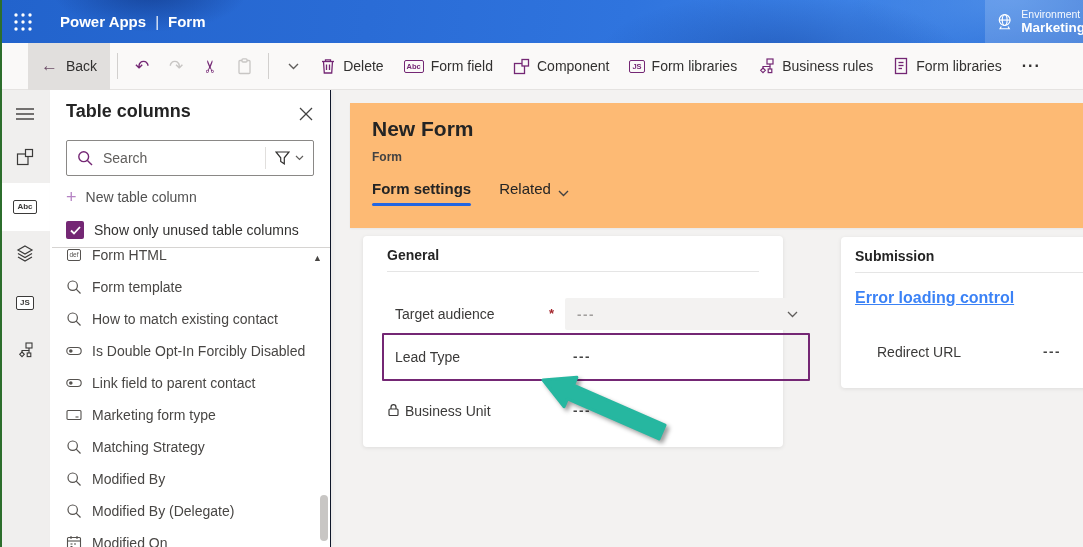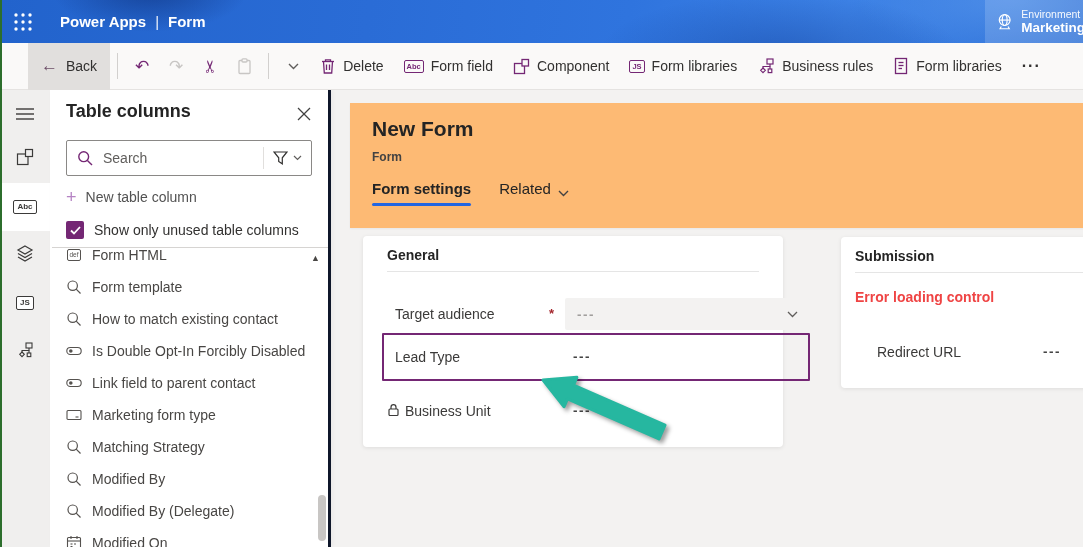--- a/index.html
+++ b/index.html
@@ -44,21 +44,21 @@
   .badge{border:1px solid #742774;color:#742774;border-radius:2px;font-size:7.5px;font-weight:600;padding:1px 2px;line-height:1.2}
   .more-btn{font-size:16px;font-weight:700;letter-spacing:1px;color:#323130;padding:0 10px;cursor:pointer}
 
   
   .rail{position:absolute;left:0;top:90px;width:50px;height:457px;background:#f0efee;z-index:5}
   .rail-item{position:absolute;left:0;width:50px;height:44px;display:flex;align-items:center;justify-content:center;cursor:pointer;color:#3b3a39}
   .rail-item.active{background:#fff;height:48px}
   .abc-badge,.js-badge{border:1px solid #3b3a39;color:#3b3a39;border-radius:2px;font-size:8px;font-weight:600;padding:1px 3px;line-height:1.2;background:#fff}
 
   
-  .panel{position:absolute;left:50px;top:90px;width:281px;height:457px;background:#fff;border-right:3px solid #0f172a;
+  .panel{position:absolute;left:50px;top:90px;width:281px;height:457px;background:#fff;border-right:1px solid #0f172a;
     box-shadow:2px 0 4px rgba(0,0,0,.04);z-index:6;box-sizing:border-box}
   .panel-title{position:absolute;left:16px;top:11px;font-size:18px;font-weight:600;color:#242424}
   .panel-close{position:absolute;right:14px;top:14px;width:20px;height:20px;display:flex;align-items:center;justify-content:center;cursor:pointer}
   .searchbox{position:absolute;left:16px;right:16px;top:50px;height:34px;border:1px solid #8a8886;border-radius:2px;
     display:flex;align-items:center;background:#fff}
   .searchbox input{border:none;outline:none;flex:1;font-size:14px;font-family:inherit;color:#323130;background:transparent;min-width:0}
   .searchbox input::placeholder{color:#605e5c}
   .search-ic{margin:0 8px 0 10px}
   .sb-sep{width:1px;height:22px;background:#e1dfdd}
   .filter-btn{display:flex;align-items:center;gap:5px;padding:0 9px;cursor:pointer;height:100%}
@@ -91,21 +91,21 @@
   .card-title{position:absolute;left:24px;top:11px;font-size:14px;font-weight:600;color:#242424}
   .scard .card-title{left:14px}
   .card-div{position:absolute;left:24px;right:24px;top:35px;height:1px;background:#e5e5e5}
   .scard .card-div{left:14px;right:14px}
   .flabel{position:absolute;font-size:14px;color:#3b3a39}
   .dash{letter-spacing:1.5px;font-size:13.5px;color:#444;font-weight:600}
   .req{position:absolute;color:#a4262c;font-size:13px;font-weight:600}
   .dropdown{position:absolute;left:202px;top:62px;width:245px;height:32px;background:#f3f2f1;border-radius:2px;cursor:pointer;display:flex;align-items:center;box-sizing:border-box;padding:0 12px}
   .dropdown .dash{color:#a19f9d;flex:1}
   .selbox{position:absolute;left:19px;top:97px;width:428px;height:48px;border:2px solid #742774;border-radius:1px;box-sizing:border-box;cursor:pointer}
-  .errlink{position:absolute;left:14px;top:52px;font-size:14px;font-weight:700;color:#ef4444;cursor:pointer}
+  .errlink{position:absolute;left:14px;top:52px;font-size:16px;font-weight:700;color:#3b82f6;text-decoration:underline;cursor:pointer}
 
   .arrow-overlay{position:absolute;left:0;top:0;width:1083px;height:547px;pointer-events:none;z-index:40}
 </style>
 </head>
 <body>
 
 <div id="app">
 
   <div class="topbar">
     <div class="waffle-btn">

